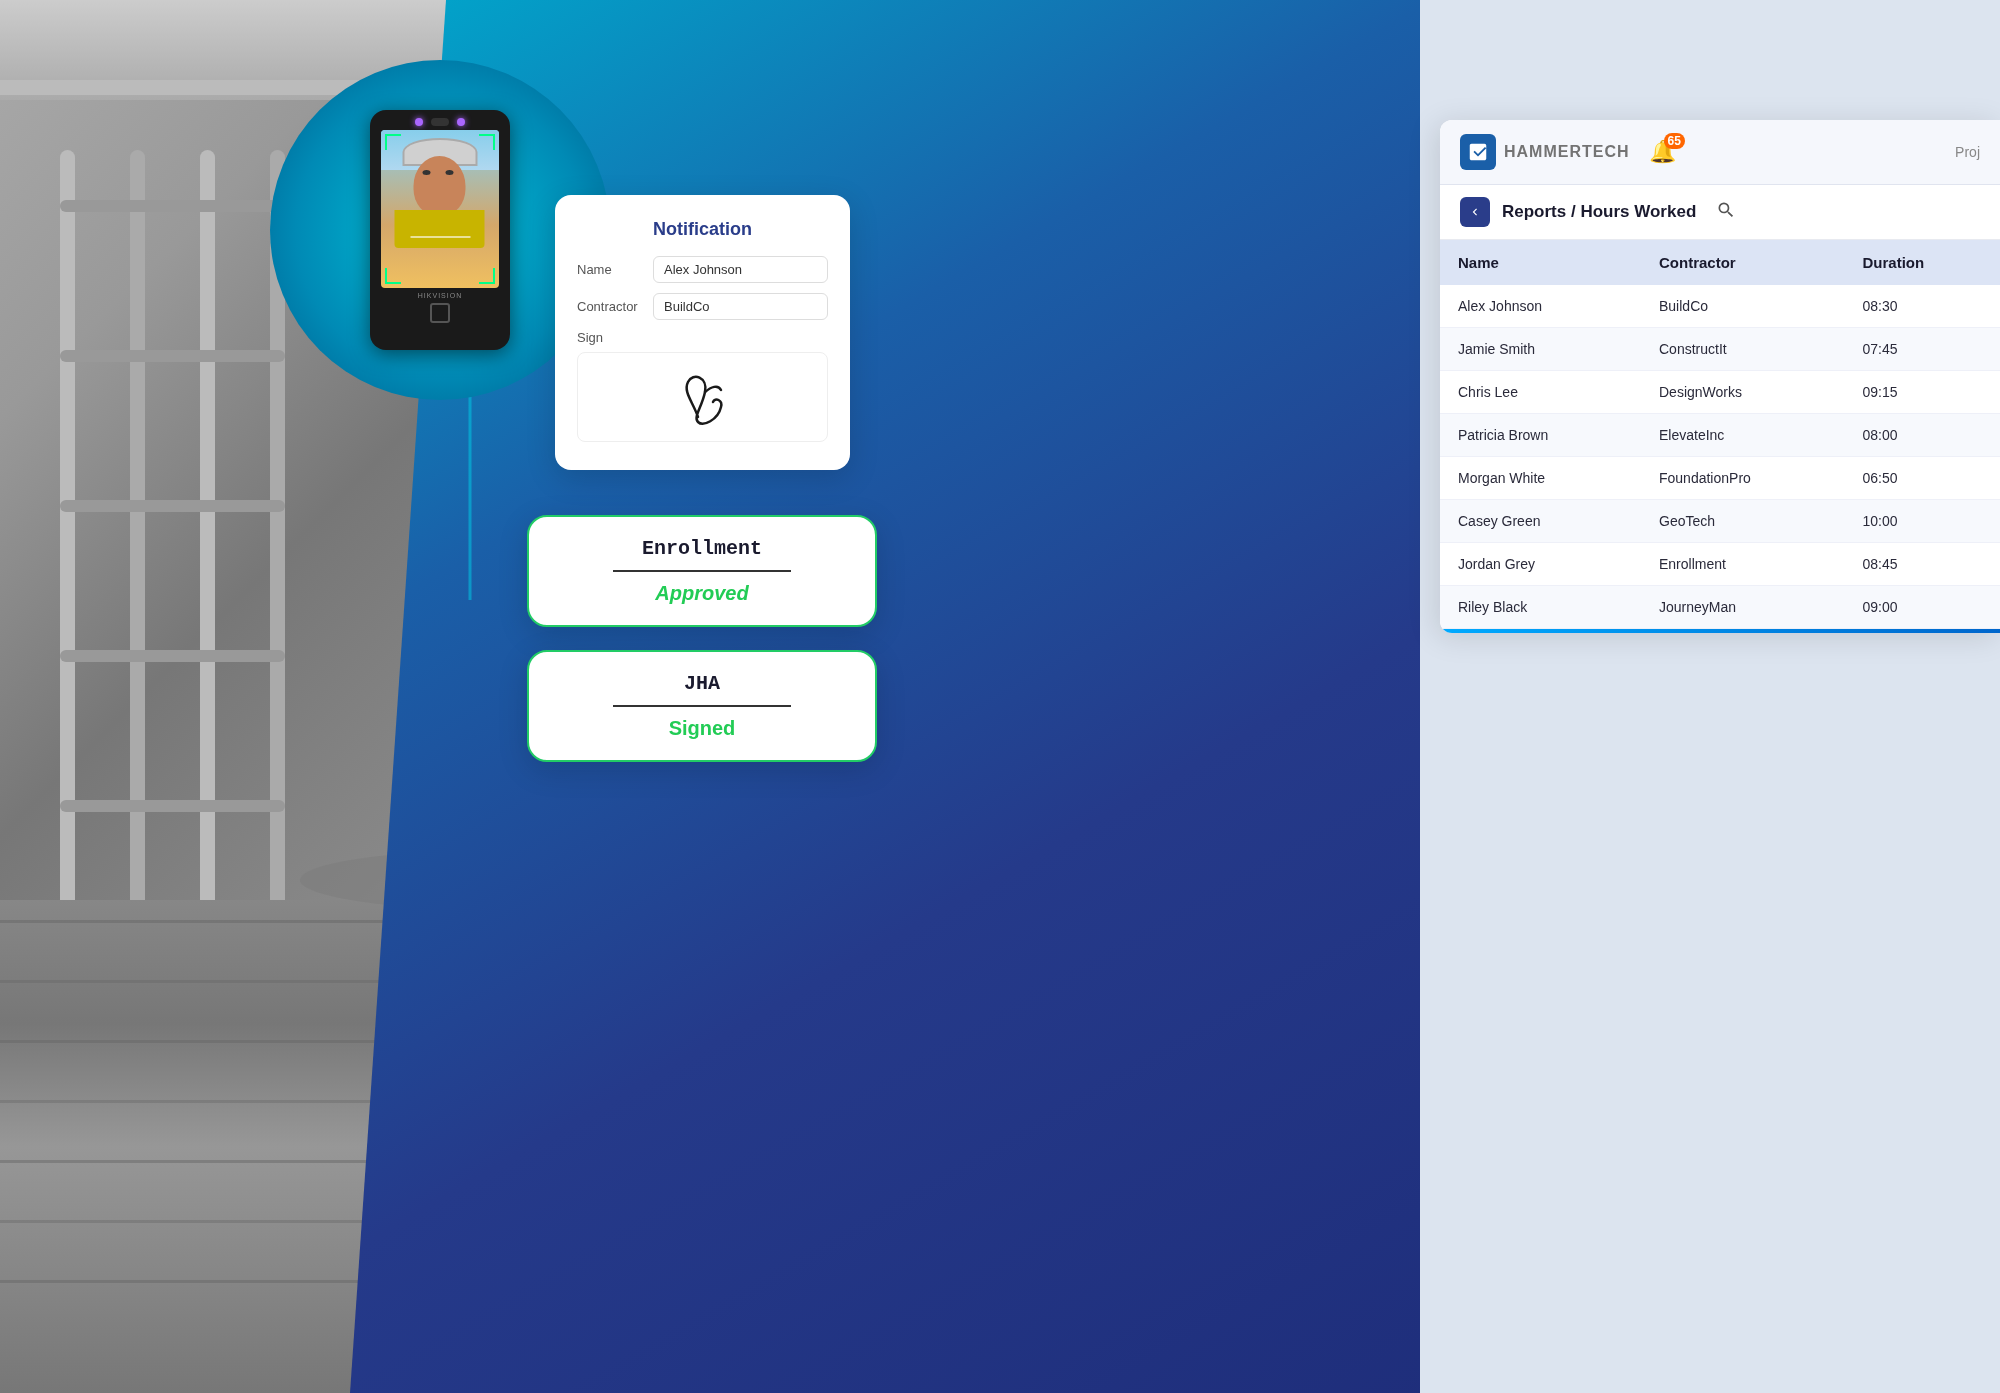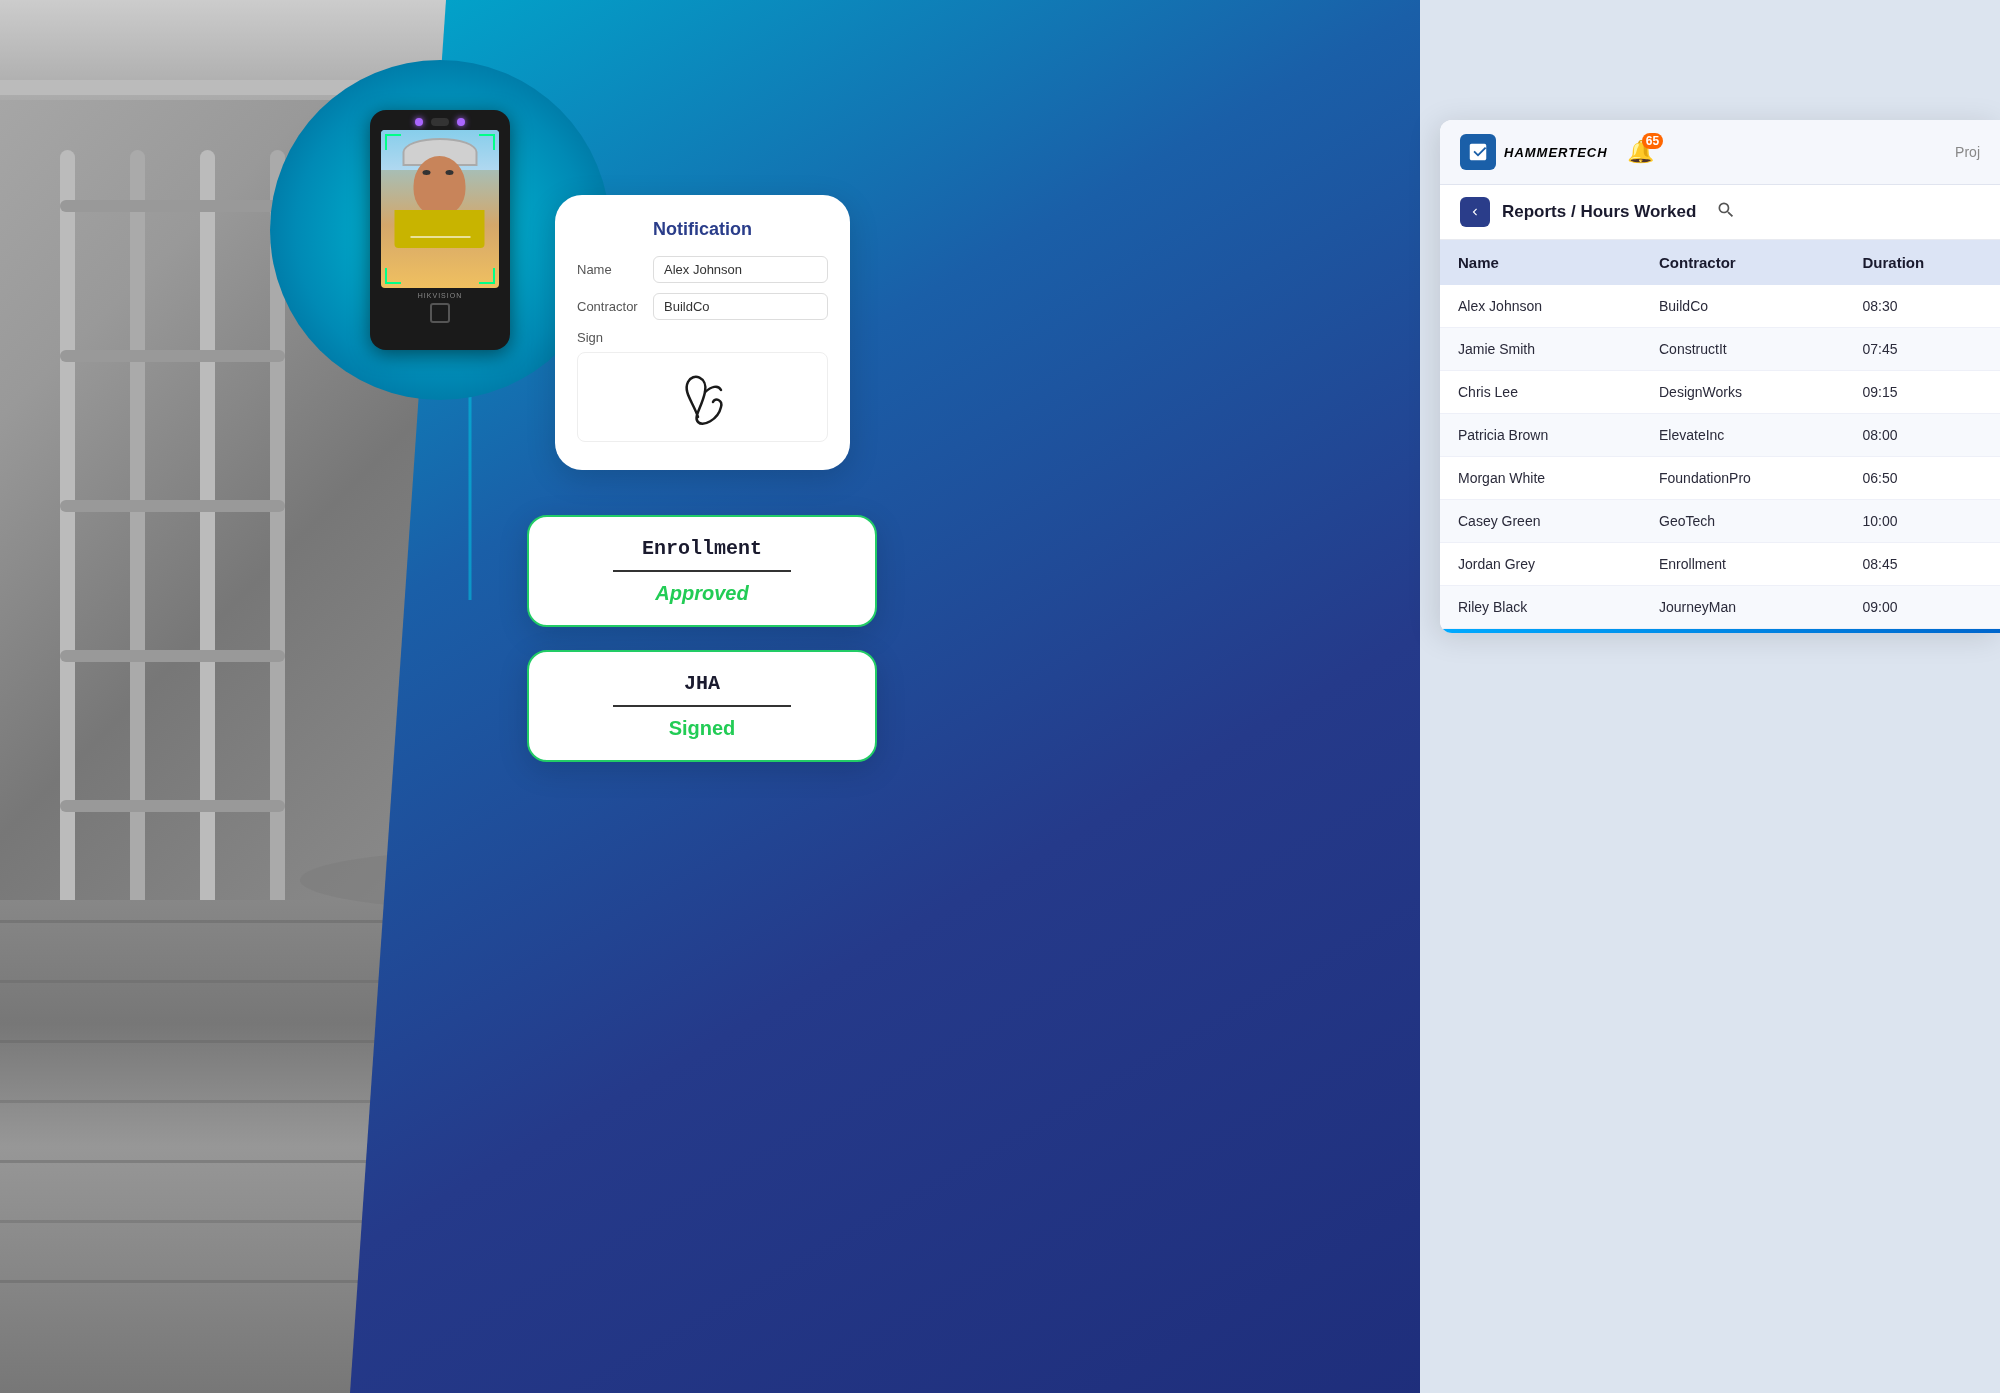--- a/index.html
+++ b/index.html
@@ -120,21 +120,21 @@
       border-radius: 3px;
       margin-top: 4px;
     }
 
     
     .notification-card {
       position: absolute;
       left: 555px; top: 195px;
       width: 295px;
       background: white;
-      border-radius: 27px;
+      border-radius: 16px;
       padding: 24px 22px;
       box-shadow: 0 8px 30px rgba(0,0,0,0.15);
       z-index: 6;
     }
 
     .notif-title {
       font-size: 18px;
       font-weight: 700;
       color: #2a3d8a;
       text-align: center;
@@ -281,25 +281,24 @@
       justify-content: center;
     }
 
     .ht-icon svg {
       width: 22px;
       height: 22px;
       fill: white;
     }
 
     .ht-name {
-      font-size: 13px;
+      font-size: 16px;
       font-weight: 900;
-      color: #000000;
+      color: #737373;
       letter-spacing: 1px;
-      font-style: italic;
     }
 
     .notif-bell {
       position: relative;
       margin-left: 8px;
     }
 
     .bell-icon {
       font-size: 22px;
       color: #1a5fa8;

